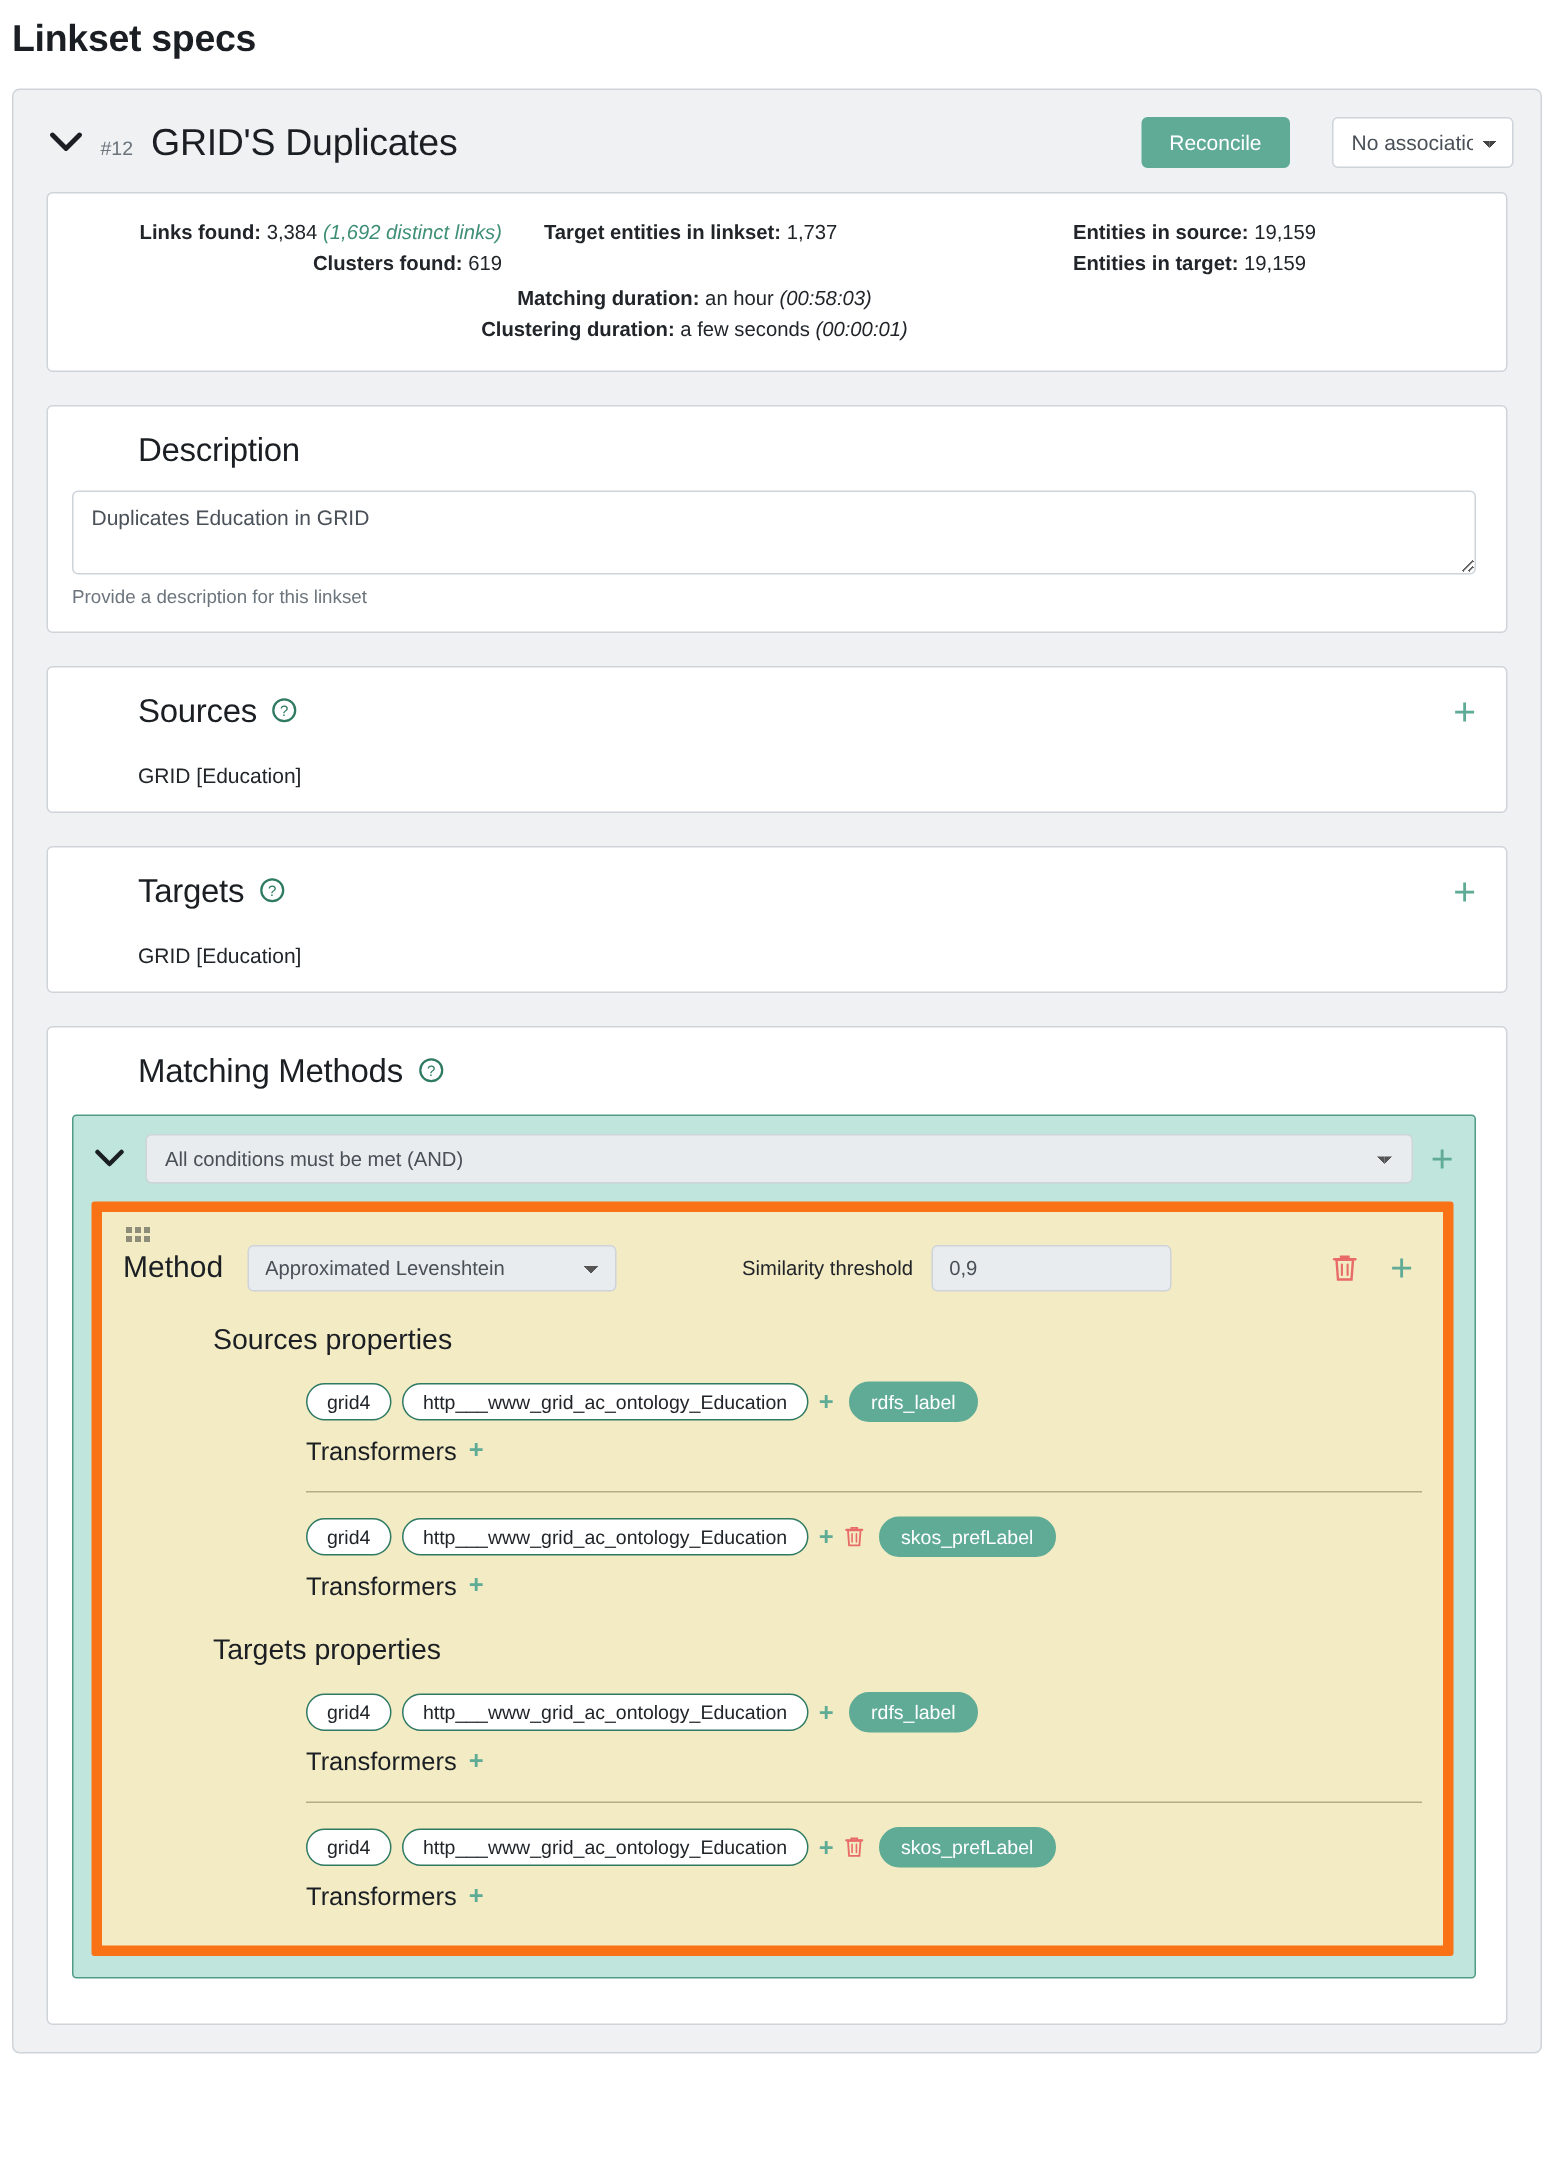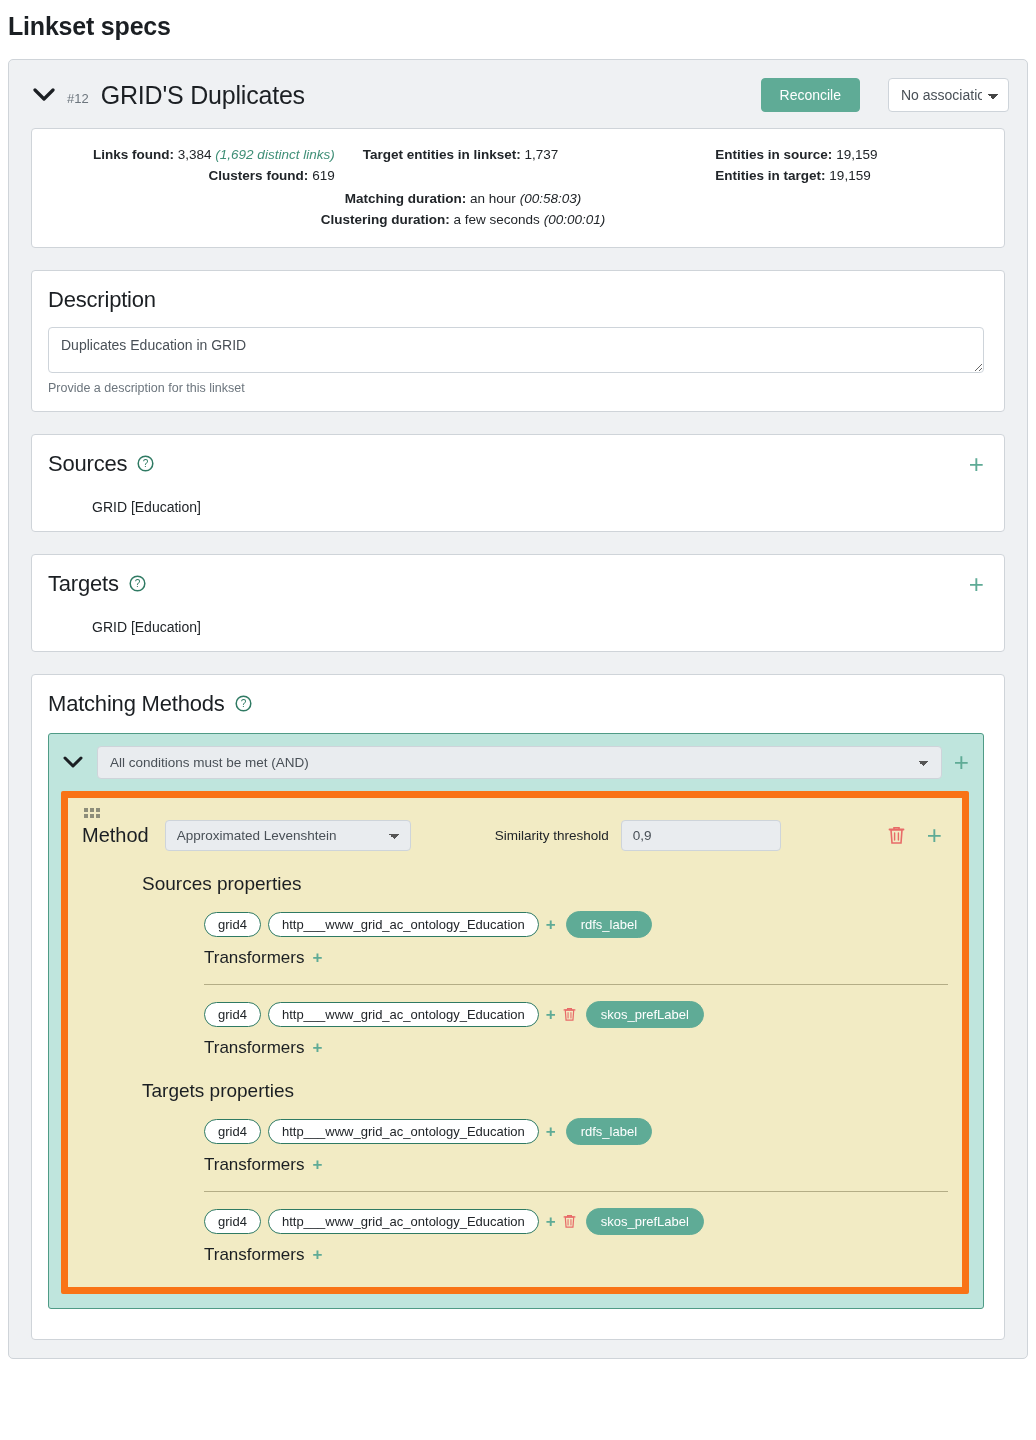--- a/index.html
+++ b/index.html
@@ -120,20 +120,21 @@
   .panel {
     background: #ffffff;
     border: 1px solid #cfd4d9;
     border-radius: 4px;
     margin: 22px 22px 0 22px;
     padding: 16px 20px 16px 16px;
   }
   .panel-head {
     display: flex;
     align-items: center;
+    margin-left: 44px;
   }
   .panel-title {
     font-size: 22px;
     font-weight: 400;
     color: #1b1f23;
     letter-spacing: -0.2px;
   }
   .help-icon {
     margin-left: 10px;
     display: inline-flex;
@@ -157,21 +158,21 @@
     cursor: pointer;
     user-select: none;
     display: inline-block;
     font-weight: 700;
   }
 
   
   .desc-textarea {
     display: block;
     width: 100%;
-    height: 46px;
+    height: 56px;
     margin-top: 14px;
     border: 1px solid #ced4da;
     border-radius: 4px;
     padding: 9px 12px;
     font-size: 14px;
     font-family: inherit;
     color: #495057;
     resize: vertical;
     background:#fff;
   }
@@ -331,21 +332,20 @@
     font-size: 13px;
     padding: 5px 14px;
     white-space: nowrap;
     margin-left: 3px;
     cursor: pointer;
   }
   .trash-icon { cursor: pointer; display: inline-flex; }
   .transformers-row {
     margin-top: 10px;
     display: flex;
-    align-items: center;
     gap: 8px;
   }
   .transformers-label {
     font-size: 17px;
     color: #1b1f23;
   }
   .prop-divider {
     border: 0;
     border-top: 1px solid #b4ad86;
     margin: 16px 0 0 0;

